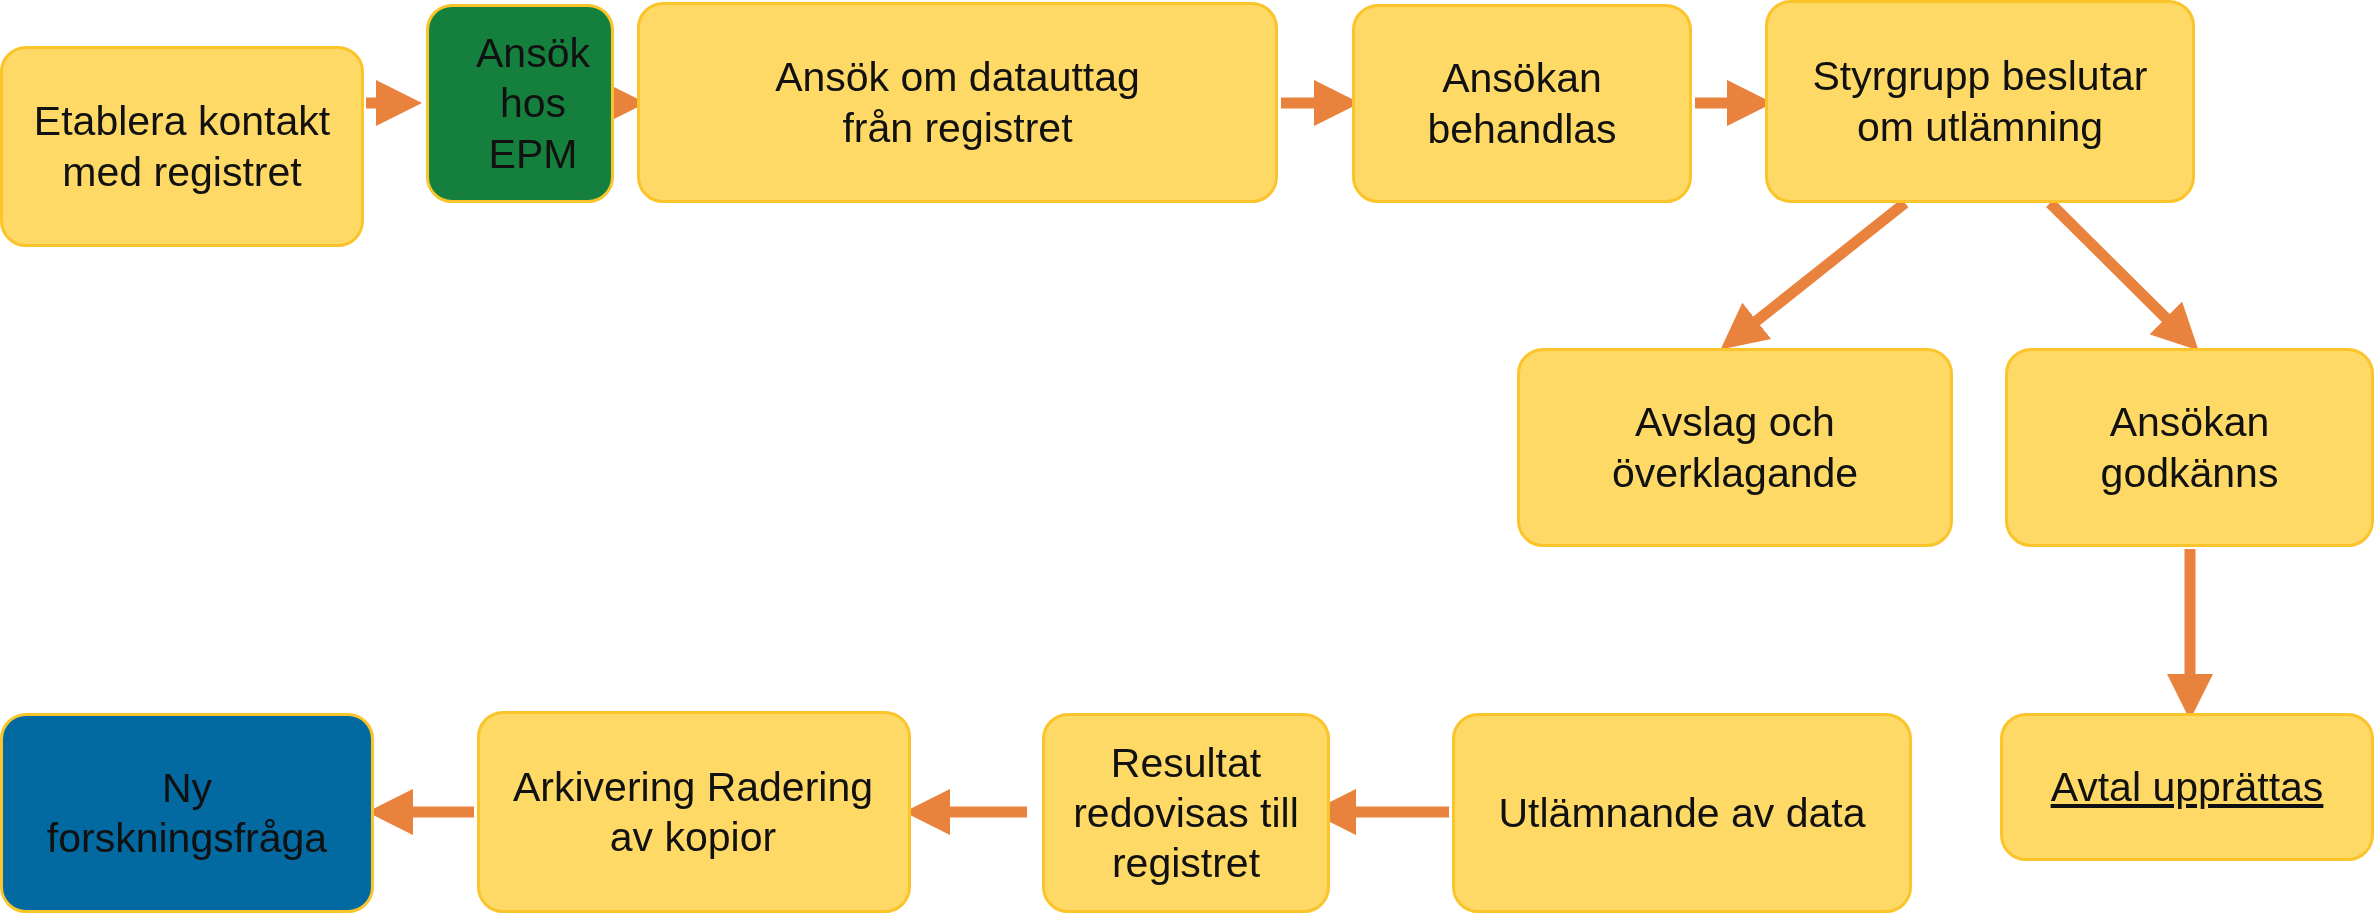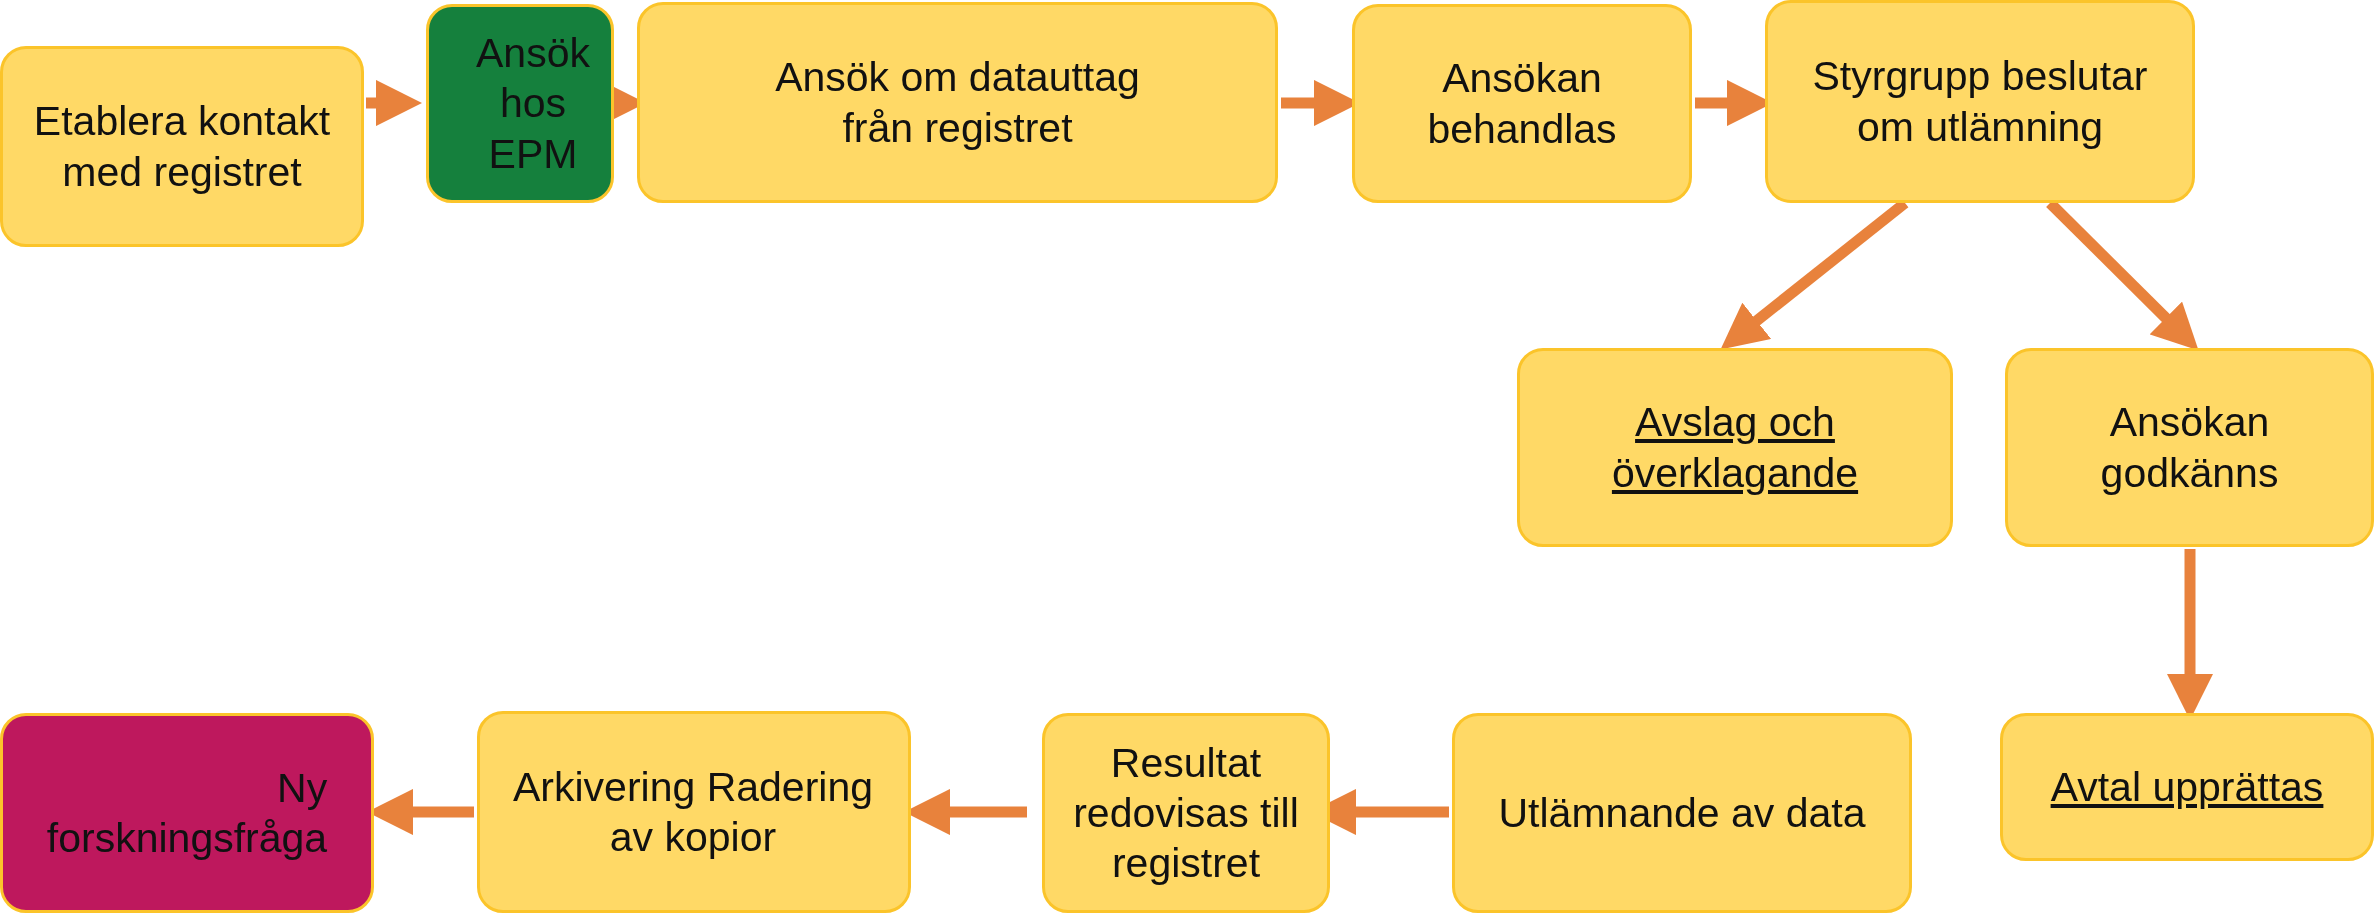--- a/index.html
+++ b/index.html
@@ -89,29 +89,29 @@
 från registret</span>
       </div>
       <div class="node" style="left: 1352px; top: 4px; width: 340px; height: 199px; background: rgb(255, 217, 102); border-color: rgb(251, 196, 42); color: rgb(17, 17, 17);">
         <span class="node-label">Ansökan
 behandlas</span>
       </div>
       <div class="node" style="left: 1765px; top: 0px; width: 430px; height: 203px; background: rgb(255, 217, 102); border-color: rgb(251, 196, 42); color: rgb(17, 17, 17);">
         <span class="node-label">Styrgrupp beslutar
 om utlämning</span>
       </div>
-      <div class="node" style="left: 1517px; top: 348px; width: 436px; height: 199px; background: rgb(255, 217, 102); border-color: rgb(251, 196, 42); color: rgb(17, 17, 17); text-decoration: underline;">
+      <div class="node" style="left: 1517px; top: 348px; width: 436px; height: 199px; background: rgb(255, 217, 102); border-color: rgb(251, 196, 42); color: rgb(17, 17, 17);">
         <span class="node-label">Avslag och
 överklagande</span>
       </div>
       <div class="node" style="left: 2005px; top: 348px; width: 369px; height: 199px; background: rgb(255, 217, 102); border-color: rgb(251, 196, 42); color: rgb(17, 17, 17);">
         <span class="node-label">Ansökan
 godkänns</span>
       </div>
-      <div class="node" style="left: 0px; top: 713px; width: 374px; height: 200px; background: #be185d; border-color: rgb(251, 196, 42); color: rgb(17, 17, 17); text-align: right;">
+      <div class="node" style="left: 0px; top: 713px; width: 374px; height: 200px; background: #0369a1; border-color: rgb(251, 196, 42); color: rgb(17, 17, 17);">
         <span class="node-label">Ny
 forskningsfråga</span>
       </div>
       <div class="node" style="left: 477px; top: 711px; width: 434px; height: 202px; background: rgb(255, 217, 102); border-color: rgb(251, 196, 42); color: rgb(17, 17, 17); padding-left: 8px;">
         <span class="node-label">Arkivering Radering
 av kopior</span>
       </div>
       <div class="node" style="left: 1030px; top: 713px; width: 288px; height: 200px; background: rgb(255, 217, 102); border-color: rgb(251, 196, 42); color: rgb(17, 17, 17); margin-left: 12px;">
         <span class="node-label">Resultat
 redovisas till

